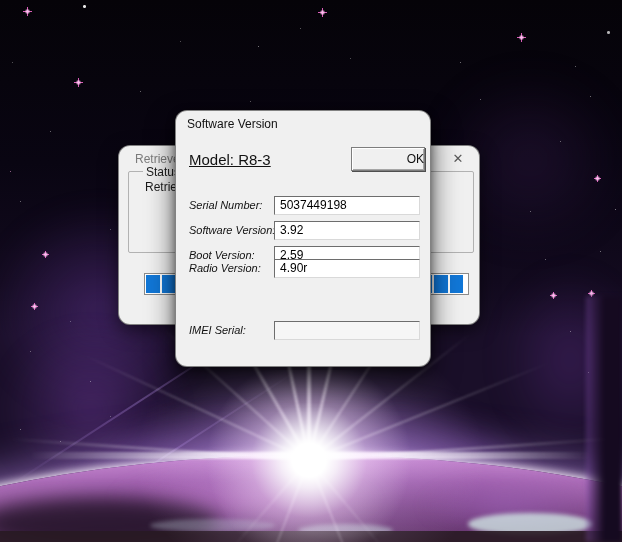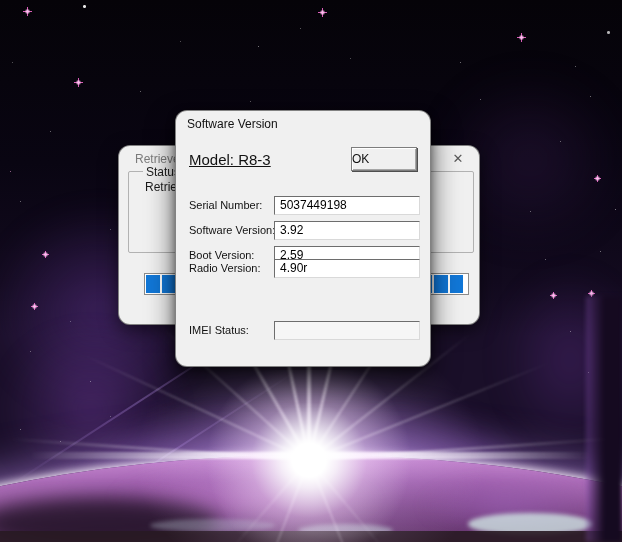--- a/index.html
+++ b/index.html
@@ -121,26 +121,26 @@
   .progress { position:absolute; left:25px; top:127px; width:325px; height:22px;
               background:#fff; border:1px solid #8b8b8b; }
   .progress-fill { position:absolute; left:1px; top:1px; bottom:1px; width:98%;
                    background:repeating-linear-gradient(90deg,#1177d7 0 14px,#ffffff 14px 16px); }
 
   #dlg-front { left:175px; top:110px; width:256px; height:257px;
                box-shadow:0 12px 28px rgba(0,0,0,.65), 0 2px 8px rgba(0,0,0,.4); }
   #dlg-front .titlebar { position:absolute; left:0; top:0; width:100%; height:26px; }
   #dlg-front .title { position:absolute; left:11px; top:6px; font-size:12px; color:#111; white-space:nowrap; }
   .model { position:absolute; left:13px; top:40px; font-size:15px; color:#111; white-space:nowrap;text-decoration:underline; }
-  .okbtn { position:absolute; left:175px; top:36px; width:66px; height:24px;
+  .okbtn { position:absolute; left:175px; top:36px; width:74px; height:24px;
            background:#f0f0f0; border:1px solid #7d7d7d; font-size:12px; color:#111;
-           font-family:"Liberation Sans", sans-serif; text-align:left; line-height:21px;
+           font-family:"Liberation Sans", sans-serif; text-align:right; line-height:21px;
            box-shadow:inset 1px 1px 0 #ffffff, inset -1px -1px 0 #a6a6a6, 1px 1px 0 rgba(50,50,50,.85); }
   .row { position:absolute; left:0; width:100%; height:19px; }
-  .row .flabel { position:absolute; left:13px; top:3px; font-size:11px; color:#111; white-space:nowrap; }
+  .row .flabel { position:absolute; left:13px; top:3px; font-size:11px; color:#111; white-space:nowrap;font-style:italic; }
   .row .fbox { position:absolute; left:98px; top:0; width:146px; height:19px; background:#fff;
                border:1px solid; border-color:#6d6d6d #d9d9d9 #d9d9d9 #6d6d6d;
                font-size:12px; color:#000; line-height:17px; padding-left:5px; white-space:nowrap; overflow:hidden; }
   .row .fbox.empty { background:#f6f6f6; }
   .row1{top:85px}.row2{top:110px}.row3{top:135px}.row4{top:148px}.row5{top:185px}.row6{top:210px}
 </style>
 </head>
 <body>
 
 <div id="screen">
@@ -221,17 +221,17 @@
     </div>
     <div class="row row3">
       <span class="flabel">Boot Version:</span>
       <div class="fbox">2.59</div>
     </div>
     <div class="row row4">
       <span class="flabel">Radio Version:</span>
       <div class="fbox">4.90r</div>
     </div>
     <div class="row row6">
-      <span class="flabel">IMEI Status:</span>
+      <span class="flabel">IMEI Serial:</span>
       <div class="fbox empty"></div>
     </div>
   </div>
 </div>
 
 </body></html>

